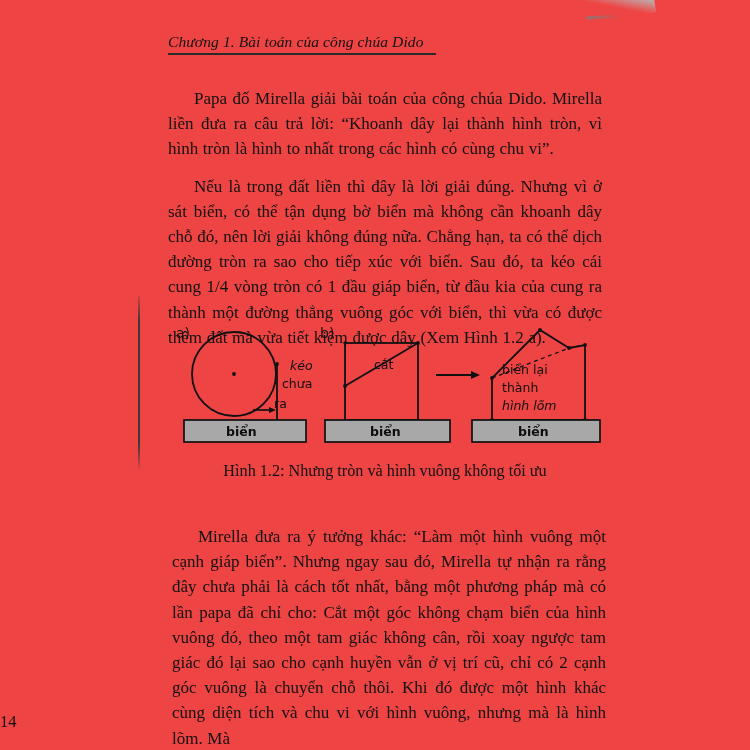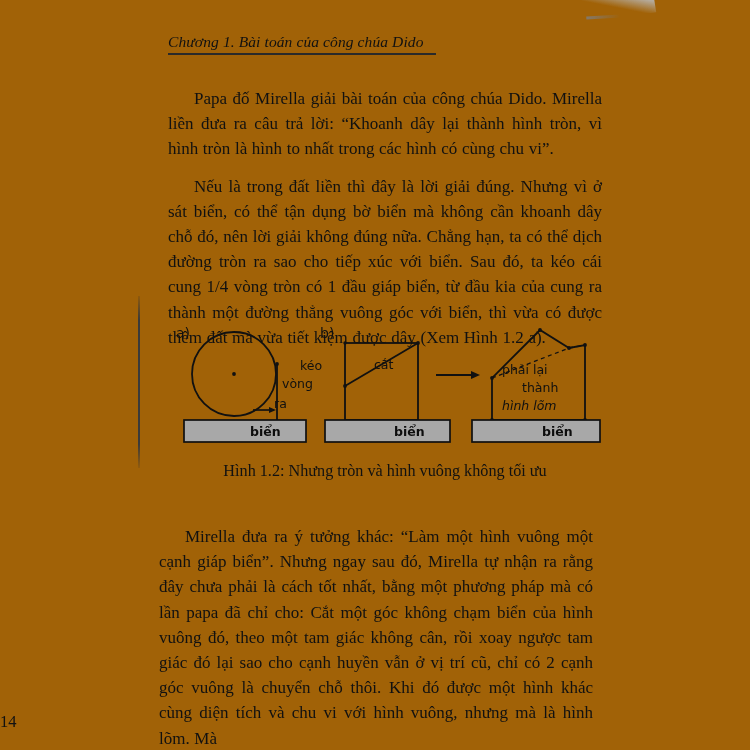--- a/index.html
+++ b/index.html
@@ -15,21 +15,21 @@
     font-family: "Liberation Serif", "DejaVu Serif", serif;
     color: #111111;
     position: relative;
   }
 
   .page {
     position: absolute;
     inset: 0;
     width: 750px;
     height: 750px;
-    background: #a16207;
+    background: #ef4444;
   }
 
   
   .scan-corner {
     position: absolute;
     top: -16px;
     right: 96px;
     width: 72px;
     height: 34px;
     background: linear-gradient(200deg, #8d8d8d 0%, #b9b9b9 38%, rgba(255,255,255,0) 62%);
@@ -90,21 +90,21 @@
     font-size: 17px;
     line-height: 25.2px;
     text-align: justify;
     text-indent: 26px;
     word-spacing: .4px;
   }
   p.para:last-child { margin-bottom: 0; }
 
   .after-figure {
     position: absolute;
-    left: 159px;
+    left: 172px;
     top: 512px;
     width: 434px;
   }
 
   
   .figure {
     position: absolute;
     left: 168px;
     top: 316px;
     width: 436px;
@@ -136,21 +136,20 @@
   .fig-label.panel-tag {
     font-size: 14px;
   }
   .sea-label {
     position: absolute;
     font-family: "DejaVu Sans", "Liberation Sans", sans-serif;
     font-size: 12.5px;
     font-weight: bold;
     color: #0d0d0d;
     white-space: nowrap;
-    margin-left: 24px;
   }
 
   
   .page-number {
     position: absolute;
     left: 0;
     top: 712px;
     width: 750px;
     text-align: left;
     font-size: 16.5px;
@@ -212,28 +211,28 @@
       <circle cx="417" cy="29" r="1.9" fill="#111111"></circle>
       <circle cx="324" cy="104" r="1.9" fill="#111111"></circle>
       <circle cx="417" cy="104" r="1.9" fill="#111111"></circle>
 
       <rect x="304" y="104" width="128" height="22" fill="#a8a8a8" stroke="#101010" stroke-width="1.7"></rect>
     </svg>
 
     <div class="fig-label panel-tag" style="left:8px; top:10px;">a)</div>
     <div class="fig-label panel-tag" style="left:152px; top:10px;">b)</div>
 
-    <div class="fig-label" style="left:132px; top:42px;">kéo</div>
-    <div class="fig-label" style="left:114px; top:60px;">vòng</div>
+    <div class="fig-label" style="left:122px; top:42px;font-style:italic;">kéo</div>
+    <div class="fig-label" style="left:114px; top:60px;">chưa</div>
     <div class="fig-label" style="left:106px; top:80px;">ra</div>
 
     <div class="fig-label" style="left:206px; top:41px;">cắt</div>
 
-    <div class="fig-label" style="left:334px; top:46px;">phải lại</div>
-    <div class="fig-label" style="left:334px; top:64px;margin-left:20px;">thành</div>
+    <div class="fig-label" style="left:334px; top:46px;">biển lại</div>
+    <div class="fig-label" style="left:334px; top:64px;">thành</div>
     <div class="fig-label" style="left:334px; top:82px;font-style:italic;">hình lõm</div>
 
     <div class="sea-label" style="left:58px; top:108px;">biển</div>
     <div class="sea-label" style="left:202px; top:108px;">biển</div>
     <div class="sea-label" style="left:350px; top:108px;">biển</div>
   </div>
 
   <div class="fig-caption">Hình 1.2: Nhưng tròn và hình vuông không tối ưu</div>
 
   <div class="after-figure">

